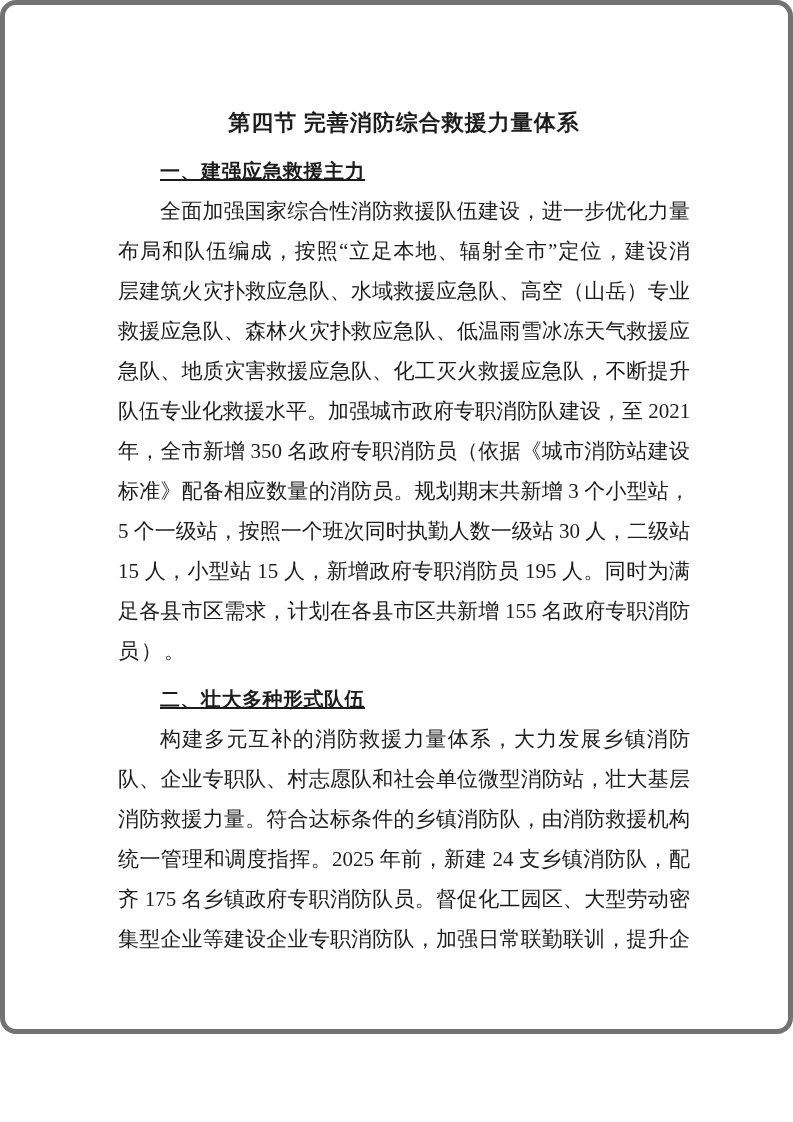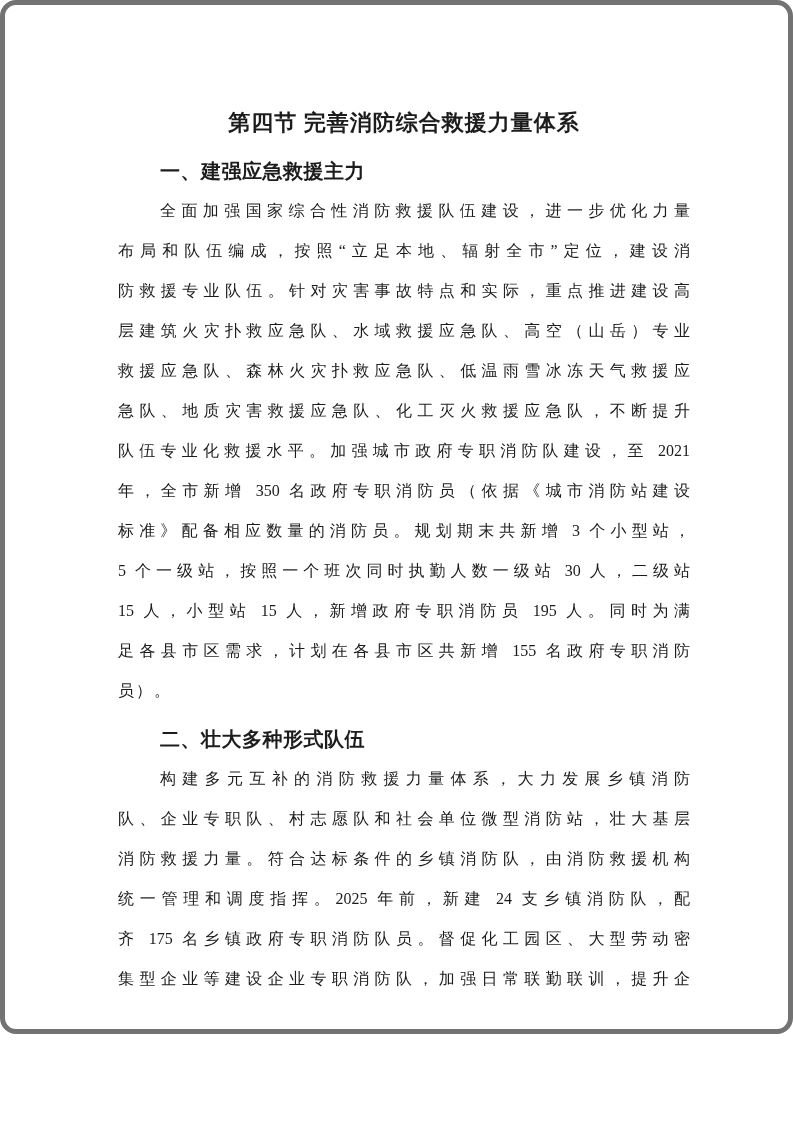--- a/index.html
+++ b/index.html
@@ -32,26 +32,27 @@
   }
   .section-heading {
     height: 40px;
     line-height: 40px;
     margin-top: 8px;
     padding-left: 42px;
     font-size: 20px;
     font-weight: bold;
     letter-spacing: 0.5px;
     font-family: "Liberation Sans", sans-serif;
+    text-decoration: underline;
   }
   .para { width: 572px; }
   .line {
     height: 40px;
     line-height: 40px;
-    font-size: 16px;
+    font-size: 21px;
     text-align: justify;
     text-align-last: justify;
     text-justify: inter-character;
     white-space: nowrap;
   }
   .line.first { text-indent: 42px; }
   .line.last { text-align-last: left; letter-spacing: 2px; }
   .page-number {
     position: absolute;
     top: 1036px;
@@ -67,21 +68,20 @@
 <div class="page">
   <div class="content">
 
     <div class="doc-title">第四节  完善消防综合救援力量体系</div>
 
     <div class="section-heading">一、建强应急救援主力</div>
 
     <div class="para">
       <div class="line first">全面加强国家综合性消防救援队伍建设，进一步优化力量</div>
       <div class="line">布局和队伍编成，按照“立足本地、辐射全市”定位，建设消</div>
-      <div class="line">防救援专业队伍。针对灾害事故特点和实际，重点推进建设高</div>
       <div class="line">层建筑火灾扑救应急队、水域救援应急队、高空（山岳）专业</div>
       <div class="line">救援应急队、森林火灾扑救应急队、低温雨雪冰冻天气救援应</div>
       <div class="line">急队、地质灾害救援应急队、化工灭火救援应急队，不断提升</div>
       <div class="line">队伍专业化救援水平。加强城市政府专职消防队建设，至 2021</div>
       <div class="line">年，全市新增 350 名政府专职消防员（依据《城市消防站建设</div>
       <div class="line">标准》配备相应数量的消防员。规划期末共新增 3 个小型站，</div>
       <div class="line">5 个一级站，按照一个班次同时执勤人数一级站 30 人，二级站</div>
       <div class="line">15 人，小型站 15 人，新增政府专职消防员 195 人。同时为满</div>
       <div class="line">足各县市区需求，计划在各县市区共新增 155 名政府专职消防</div>
       <div class="line last">员）。</div>

